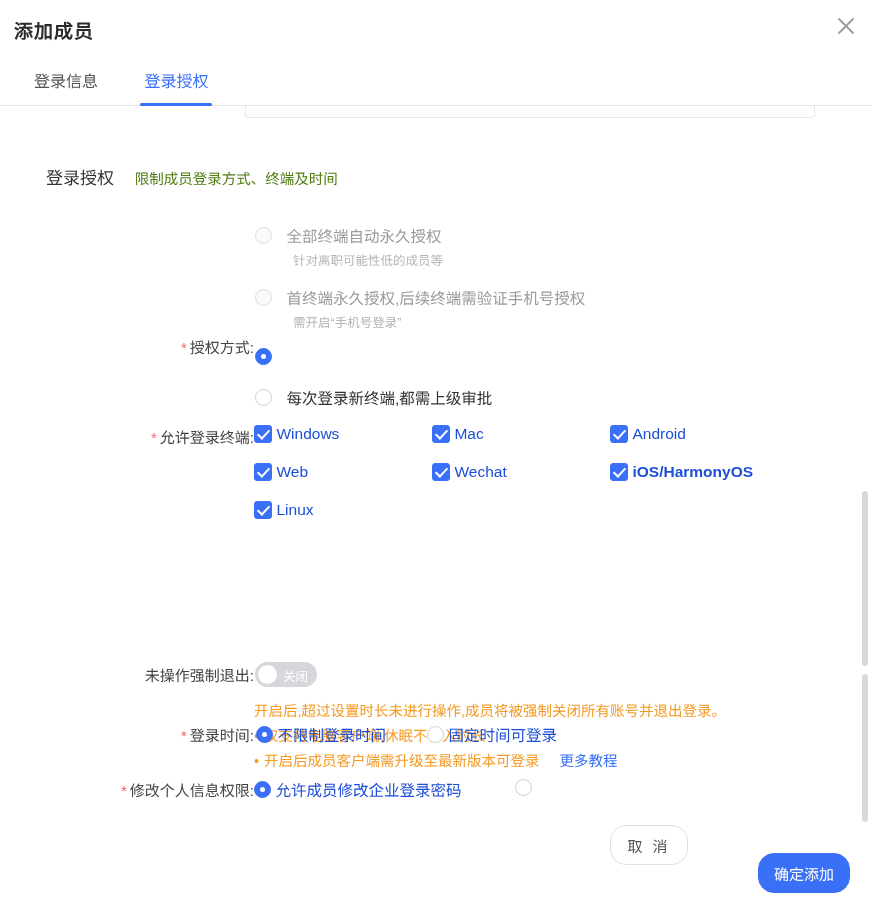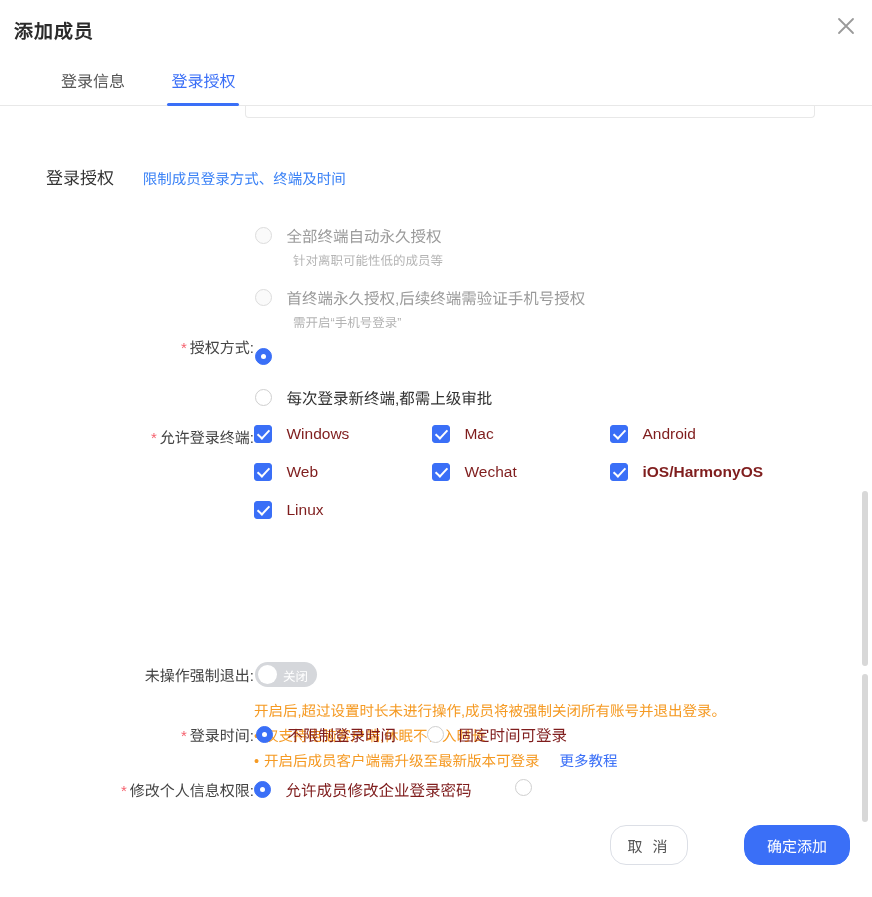--- a/index.html
+++ b/index.html
@@ -43,21 +43,21 @@
     height: 28px;
     cursor: pointer;
     color: #9a9a9a;
   }
   .close-icon svg { display:block; }
   
   .tabs {
     position: relative;
     height: 48px;
     border-bottom: 1px solid #e8e8e8;
-    padding-left: 59px;
+    padding-left: 32px;
     box-sizing: border-box;
   }
   .tab {
     display: inline-block;
     font-size: 16px;
     color: #555555;
     padding: 10px 2px 14px 2px;
     margin-right: 38px;
     cursor: pointer;
     position: relative;
@@ -94,23 +94,23 @@
     box-sizing: border-box;
   }
   .section-head {
     position: absolute;
     left: 46px;
     top: 58px;
     font-size: 17px;
     color: #333;
   }
   .section-head .sub {
-    color: #3b82f6;
+    color: #4d7c0f;
     font-size: 14.5px;
-    margin-left: 24px;
+    margin-left: 16px;
   }
   .row {
     position: absolute;
     left: 0;
     width: 100%;
   }
   .row-label {
     position: absolute;
     text-align: right;
     font-size: 15px;
@@ -191,23 +191,23 @@
   .opt-hint {
     font-size: 12.5px;
     color: #b4b4b4;
     margin-left: 38px;
     margin-top: 4px;
   }
   .auth-opt { position: absolute; left: 255px; }
   .term-item { position: absolute; }
   .term-label {
     font-size: 15.5px;
-    color: #7f1d1d;
+    color: #1d4ed8;
     vertical-align: middle;
-    margin-left: 10px;
+    margin-left: 0;
   }
   
   .toggle {
     position: absolute;
     left: 255px;
     top: 556px;
     width: 62px;
     height: 25px;
     border-radius: 13px;
     background: #d5d7db;
@@ -271,24 +271,25 @@
   .btn-cancel {
     right: 184px;
     width: 78px;
     border: 1px solid #dcdfe6;
     background: #fff;
     color: #555;
     letter-spacing: 3px;
   }
   .btn-primary {
     right: 22px;
-    width: 106px;
+    width: 92px;
     background: #3a6ff7;
     color: #fff;
     border: 1px solid #3a6ff7;
+    margin-top: 28px;
   }
   
   .scrollbar-track {
     position: absolute;
     right: 4px;
     top: 385px;
     width: 6px;
     height: 330px;
     border-radius: 3px;
   }

